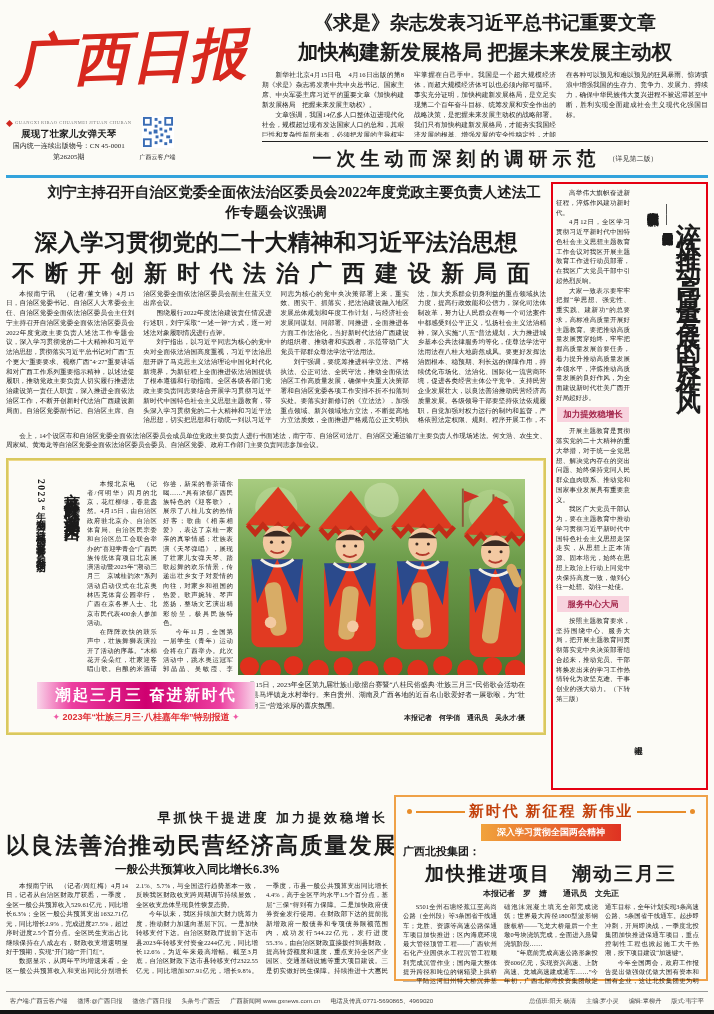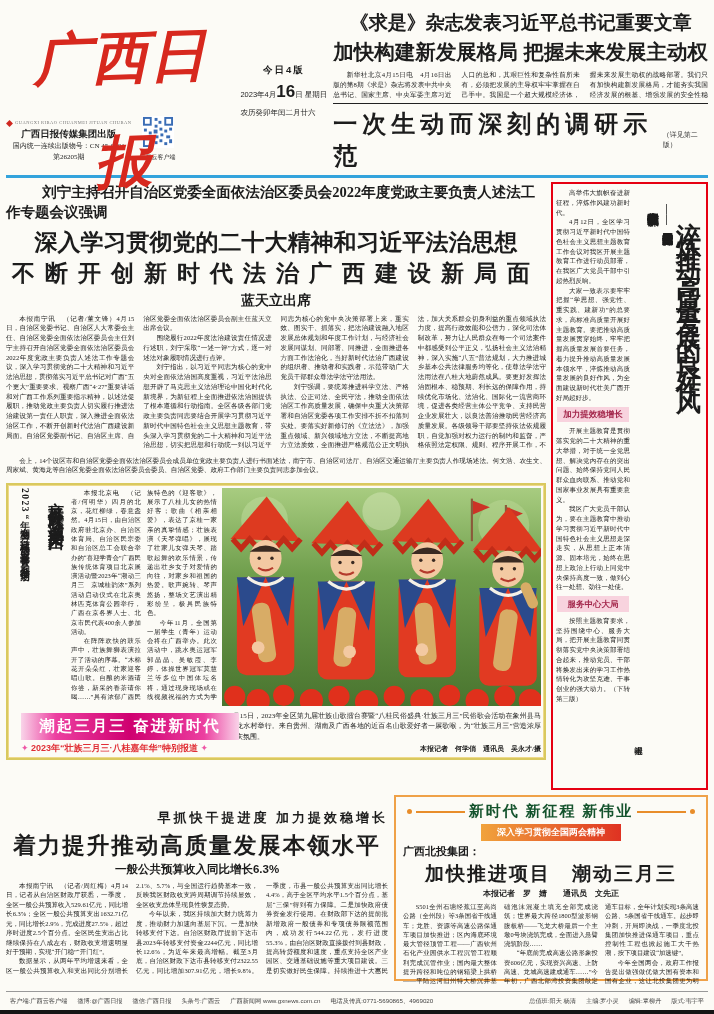--- a/index.html
+++ b/index.html
@@ -31,59 +31,59 @@
   .date-line { white-space:nowrap; }
   .date-day { font-size:17px; font-weight:bold; }
   .top-article-col { flex:1; display:flex; flex-direction:column; padding-top:4px; }
   .ta-kicker { font-size:19px; font-weight:bold; text-align:center; }
   .ta-headline { font-size:20.5px; font-weight:900; text-align:center; margin-top:2px; white-space:nowrap; }
   .ta-body { column-count:3; column-gap:10px; font-size:6.7px; line-height:1.5;
     text-align:justify; margin-top:4px; height:78px; overflow:hidden; }
   .ta-body p { text-indent:2em; }
   .ta-rule { border-top:1.5px solid #222; margin:4px 0 1px; }
   .editorial-row { display:flex; align-items:center; justify-content:center; gap:8px; padding-top:3px; }
-  .editorial-title { font-size:24px; font-weight:900; letter-spacing:5px; }
+  .editorial-title { font-size:19px; font-weight:900; letter-spacing:5px; }
   .editorial-note { font-size:7px; color:#333; }
 
   .blue-rule { height:3px; background:#33a3dc; margin:3px 0 4px; }
 
   
   .main-row { display:flex; gap:5px; height:608px; }
   .main-left { width:540px; }
 
-  .ln-kicker { font-size:14.5px; font-weight:bold; line-height:1.4; text-indent:2.5em; }
+  .ln-kicker { font-size:14.5px; font-weight:bold; line-height:1.4; text-indent:2.5em;text-align:center; }
   .ln-h1 { font-size:23px; font-weight:900; text-align:center; margin-top:4px; white-space:nowrap; }
   .ln-h2 { font-size:23px; font-weight:900; text-align:center; letter-spacing:10px; white-space:nowrap; }
   .ln-deck { text-align:center; font-size:14px; font-weight:bold; margin:3px 0 4px; }
   .ln-body { column-count:4; column-gap:9px; font-size:6.6px; line-height:1.48;
     text-align:justify; height:140px; overflow:hidden; }
   .ln-body p, .ln-tail { text-indent:2em; }
   .ln-tail { font-size:6.6px; line-height:1.5; text-align:justify; margin-top:2px; height:22px; overflow:hidden; }
 
   
   .fest-box { border:2px solid #d9c95f; box-shadow:inset 0 0 0 1px #eed98a; margin-top:5px;
-    height:277px; padding:3px; display:grid; grid-template-columns:20px 30px 146px 1fr;
+    height:277px; padding:19px; display:grid; grid-template-columns:20px 30px 146px 1fr;
     grid-template-rows:1fr auto; gap:5px;
     grid-template-areas:"k h b p" "k h ban c"; }
   .fest-kicker { grid-area:k; writing-mode:vertical-rl; font-size:9.5px; font-weight:bold;
     letter-spacing:1.5px; }
   .fest-headline { grid-area:h; writing-mode:vertical-rl; font-size:16px; font-weight:900;
     letter-spacing:2px; padding-top:2px; }
   .fest-body { grid-area:b; column-count:2; column-gap:6px; font-size:6.4px; line-height:1.45;
     text-align:justify; overflow:hidden; }
   .fest-body p { text-indent:2em; }
   .fest-photo { grid-area:p; }
   .fest-photo svg { width:100%; height:100%; display:block; }
   .fest-caption { grid-area:c; font-size:7px; line-height:1.5; text-align:justify; }
   .fest-credit { text-align:right; font-weight:bold; margin-top:2px; }
   .fest-banner { grid-area:ban; align-self:end; width:218px; margin-left:-50px; position:relative; z-index:2; }
   .banner-strip { background:linear-gradient(90deg,#f9d4e9 0%,#ec3fa0 16%,#cf0070 50%,#ec3fa0 84%,#f9d4e9 100%);
     color:#fff; font-weight:900; font-size:15.5px; text-align:center; letter-spacing:2px;
     padding:3px 0; }
-  .banner-sub { text-align:left; font-size:9px; font-weight:bold; color:#e02f35; margin-top:2px; }
+  .banner-sub { text-align:center; font-size:9px; font-weight:bold; color:#e02f35; margin-top:2px; }
   .banner-sub .dia { color:#ee56a5; }
 
   
   .rf-box { flex:1; border:2px solid #e60012; padding:4px 3px; display:flex; gap:3px; }
   .rf-body { flex:1; font-size:6.5px; line-height:1.5; text-align:justify; overflow:hidden; }
   .rf-body p { text-indent:2em; }
   .rf-sec { background:#f8d3de; color:#a4294d; text-align:center; font-weight:bold;
     font-size:8.5px; padding:1.5px 0; margin:4px 1px; }
   .rf-vert { display:flex; flex-direction:row-reverse; }
   .rf-big { writing-mode:vertical-rl; font-size:25px; font-weight:900; letter-spacing:13px;
@@ -100,21 +100,21 @@
   .fs-headline { text-align:center; font-size:22.5px; font-weight:bold; letter-spacing:2px; margin:3px 0 1px; white-space:nowrap; }
   .fs-subhead { text-align:center; font-weight:bold; font-size:11.5px; margin-bottom:4px; }
   .fs-body { column-count:3; column-gap:8px; font-size:6.5px; line-height:1.45;
     text-align:justify; height:100px; overflow:hidden; }
   .fs-body p { text-indent:2em; }
 
   .beitou-box { flex:1; border:2px solid #efa148; padding:5px 7px; }
   .nb-banner-row { display:flex; align-items:center; gap:4px; padding:0 4px; }
   .nb-line { flex:1; height:2px; background:#e88d2a; }
   .nb-dot { width:5px; height:5px; border-radius:50%; background:#e88d2a; }
-  .nb-title { color:#14532d; font-weight:900; font-size:15px; letter-spacing:2px; white-space:nowrap; }
+  .nb-title { color:#c2410c; font-weight:900; font-size:15px; letter-spacing:2px; white-space:nowrap; }
   .nb-subbar { width:fit-content; margin:3px auto; background:linear-gradient(90deg,#f1a33c,#df3222);
     color:#fff; font-size:9px; font-weight:bold; padding:2px 16px; }
   .nb-org { font-size:11px; font-weight:bold; margin-top:2px; }
   .nb-headline { text-align:center; font-size:19px; font-weight:bold; letter-spacing:2px; margin:2px 0 1px; white-space:nowrap; }
   .nb-byline { text-align:center; font-size:8px; font-weight:bold; margin-bottom:3px; }
   .nb-body { column-count:3; column-gap:7px; font-size:6.4px; line-height:1.45;
     text-align:justify; height:84px; overflow:hidden; }
   .nb-body p { text-indent:2em; }
 
   
@@ -134,21 +134,21 @@
     <div class="masthead-col">
       <div class="calligraphy">广西日报</div>
       <div class="mast-row">
         <div class="pub-info">
           <div class="pub-en">
             <svg width="7" height="7" viewBox="0 0 10 10">
                 <rect x="1.5" y="1.5" width="7" height="7" fill="#cf2820" transform="rotate(45 5 5)"></rect>
               </svg>
             <span>GUANGXI RIBAO CHUANMEI JITUAN CHUBAN</span>
           </div>
-          <div class="pub-name">广西日报传媒集团出版</div>
+          <div class="pub-name">展现了壮家儿女弹天琴</div>
           <div class="pub-line">国内统一连续出版物号：CN 45-0001</div>
           <div class="pub-line">第26205期</div>
         </div>
         <div class="qr-block">
           <svg width="32" height="32" viewBox="0 0 33 33">
             <rect width="33" height="33" fill="#fff"></rect>
             <g fill="#3a6db5">
               <rect x="1" y="1" width="9" height="9"></rect>
                 <rect x="23" y="1" width="9" height="9"></rect>
                 <rect x="1" y="23" width="9" height="9"></rect>
@@ -171,25 +171,20 @@
                 <rect x="18" y="24" width="3" height="3"></rect>
                 <rect x="23" y="27" width="3" height="3"></rect>
                 <rect x="28" y="24" width="3" height="4"></rect>
             </g>
           </svg>
           <div class="qr-label">广西云客户端</div>
         </div>
       </div>
     </div>
 
-    <div class="date-col sans">
-      <div class="edition">今日4版</div>
-      <div class="date-line"><span>2023年4月</span><span class="date-day">16</span><span>日 星期日</span></div>
-      <div class="lunar">农历癸卯年闰二月廿六</div>
-    </div>
 
     <div class="top-article-col">
       <div class="ta-kicker sans">《求是》杂志发表习近平总书记重要文章</div>
       <div class="ta-headline sans">加快构建新发展格局 把握未来发展主动权</div>
       <div class="ta-body">
         <p>新华社北京4月15日电　4月16日出版的第8期《求是》杂志将发表中共中央总书记、国家主席、中央军委主席习近平的重要文章《加快构建新发展格局　把握未来发展主动权》。</p>
         <p>文章强调，我国14亿多人口整体迈进现代化社会，规模超过现有发达国家人口的总和，其艰巨性和复杂性前所未有，必须把发展的主导权牢牢掌握在自己手中。我国是一个超大规模经济体，而超大规模经济体可以也必须内部可循环。事实充分证明，加快构建新发展格局，是立足实现第二个百年奋斗目标、统筹发展和安全作出的战略决策，是把握未来发展主动权的战略部署。我们只有加快构建新发展格局，才能夯实我国经济发展的根基、增强发展的安全性稳定性，才能在各种可以预见和难以预见的狂风暴雨、惊涛骇浪中增强我国的生存力、竞争力、发展力、持续力，确保中华民族伟大复兴进程不被迟滞甚至中断，胜利实现全面建成社会主义现代化强国目标。</p>
 
       </div>
       <div class="ta-rule"></div>
@@ -202,21 +197,20 @@
 
   <div class="blue-rule"></div>
 
   <div class="main-row">
     <div class="main-left">
 
       <div>
         <div class="ln-kicker">刘宁主持召开自治区党委全面依法治区委员会2022年度党政主要负责人述法工作专题会议强调</div>
         <div class="ln-h1 sans">深入学习贯彻党的二十大精神和习近平法治思想</div>
         <div class="ln-h2 sans">不断开创新时代法治广西建设新局面</div>
-        <div class="ln-deck">蓝天立出席</div>
         <div class="ln-body">
           <p>本报南宁讯　（记者/董文锋）4月15日，自治区党委书记、自治区人大常委会主任、自治区党委全面依法治区委员会主任刘宁主持召开自治区党委全面依法治区委员会2022年度党政主要负责人述法工作专题会议，深入学习贯彻党的二十大精神和习近平法治思想，贯彻落实习近平总书记对广西“五个更大”重要要求、视察广西“4·27”重要讲话和对广西工作系列重要指示精神，以述法促履职，推动党政主要负责人切实履行推进法治建设第一责任人职责，深入推进全面依法治区工作，不断开创新时代法治广西建设新局面。自治区党委副书记、自治区主席、自治区党委全面依法治区委员会副主任蓝天立出席会议。</p>
           <p>围绕履行2022年度法治建设责任情况进行述职，刘宁采取“一述一评”方式，逐一对述法对象履职情况进行点评。</p>
           <p>刘宁指出，以习近平同志为核心的党中央对全面依法治国高度重视，习近平法治思想开辟了马克思主义法治理论中国化时代化新境界，为新征程上全面推进依法治国提供了根本遵循和行动指南。全区各级各部门党政主要负责同志要结合开展学习贯彻习近平新时代中国特色社会主义思想主题教育，带头深入学习贯彻党的二十大精神和习近平法治思想，切实把思想和行动统一到以习近平同志为核心的党中央决策部署上来，重实效、图实干、抓落实，把法治建设融入地区发展总体规划和年度工作计划，与经济社会发展同谋划、同部署、同推进，全面推进各方面工作法治化，当好新时代法治广西建设的组织者、推动者和实践者，示范带动广大党员干部群众尊法学法守法用法。</p>
           <p>刘宁强调，要统筹推进科学立法、严格执法、公正司法、全民守法，推动全面依法治区工作高质量发展，确保中央重大决策部署和自治区党委各项工作安排不折不扣落到实处。要落实好新修订的《立法法》，加强重点领域、新兴领域地方立法，不断提高地方立法质效，全面推进严格规范公正文明执法，加大关系群众切身利益的重点领域执法力度，提高行政效能和公信力，深化司法体制改革，努力让人民群众在每一个司法案件中都感受到公平正义，弘扬社会主义法治精神，深入实施“八五”普法规划，大力推进城乡基本公共法律服务均等化，使尊法学法守法用法在八桂大地蔚然成风。要更好发挥法治固根本、稳预期、利长远的保障作用，持续优化市场化、法治化、国际化一流营商环境，促进各类经营主体公平竞争、支持民营企业发展壮大，以良法善治推动民营经济高质量发展。各级领导干部要坚持依法依规履职，自觉加强对权力运行的制约和监督，严格依照法定权限、规则、程序开展工作，不断提高运用法治思维、法治方式解决问题的能力。</p>
         </div>
         <div class="ln-tail">会上，14个设区市和自治区党委全面依法治区委员会成员单位党政主要负责人进行书面述法，南宁市、自治区司法厅、自治区交通运输厅主要负责人作现场述法。何文浩、农生文、周家斌、黄海龙等自治区党委全面依法治区委员会委员、自治区党委、政府工作部门主要负责同志参加会议。</div>
       </div>
 
       <div class="fest-box">
@@ -351,21 +345,21 @@
         <div class="rf-sub">——全区学习贯彻习近平新时代中国特色社会主义思想主题教育</div>
         <div class="rf-line2">工作会议在党员干部中引起热烈反响</div>
         <div class="rf-byline">本报记者</div>
       </div>
     </div>
   </div>
 
   <div class="bottom-row">
     <div class="fiscal-col">
       <div class="fs-kicker sans">早抓快干提进度 加力提效稳增长</div>
-      <div class="fs-headline">着力提升推动高质量发展本领水平</div>
+      <div class="fs-headline">以良法善治推动民营经济高质量发展</div>
       <div class="fs-subhead sans">一般公共预算收入同比增长6.3%</div>
       <div class="fs-body">
         <p>本报南宁讯　（记者/周红梅）4月14日，记者从自治区财政厅获悉，一季度，全区一般公共预算收入529.61亿元，同比增长6.3%；全区一般公共预算支出1632.71亿元，同比增长2.9%，完成进度27.5%，超过序时进度2.5个百分点。全区民生支出占比继续保持在八成左右，财政收支增速明显好于预期，实现“开门稳”“开门红”。</p>
         <p>数据显示，从两年平均增速来看，全区一般公共预算收入和支出同比分别增长2.1%、5.7%，与全国运行趋势基本一致，反映我区财政收支跨周期调节持续显效，全区收支总体呈现良性恢复态势。</p>
         <p>今年以来，我区持续加大财力统筹力度，推动财力加速向基层下沉。一是加快转移支付下达。自治区财政厅提前下达市县2023年转移支付资金2244亿元，同比增长12.6%，为近年来最高增幅。截至3月底，自治区财政下达市县转移支付2322.55亿元，同比增加307.91亿元，增长9.8%。一季度，市县一般公共预算支出同比增长4.4%，高于全区平均水平1.5个百分点，基层“三保”得到有力保障。二是加快政府债券资金发行使用。在财政部下达的提前批新增政府一般债券和专项债券限额范围内，成功发行544.22亿元，发行进度55.3%，由自治区财政直接拨付到县财政，提高转贷额度和速度，重点支持全区产业园区、交通基础设施等重大项目建设。三是切实做好民生保障。持续推进十大惠民工程建设，截至3月底累计拨付下达资金759.32亿元（含2022年提前下达749.95亿元），完成计划数的99.6%。（下转第三版）</p>
       </div>
     </div>
 
     <div class="beitou-box">
       <div class="nb-banner-row">

